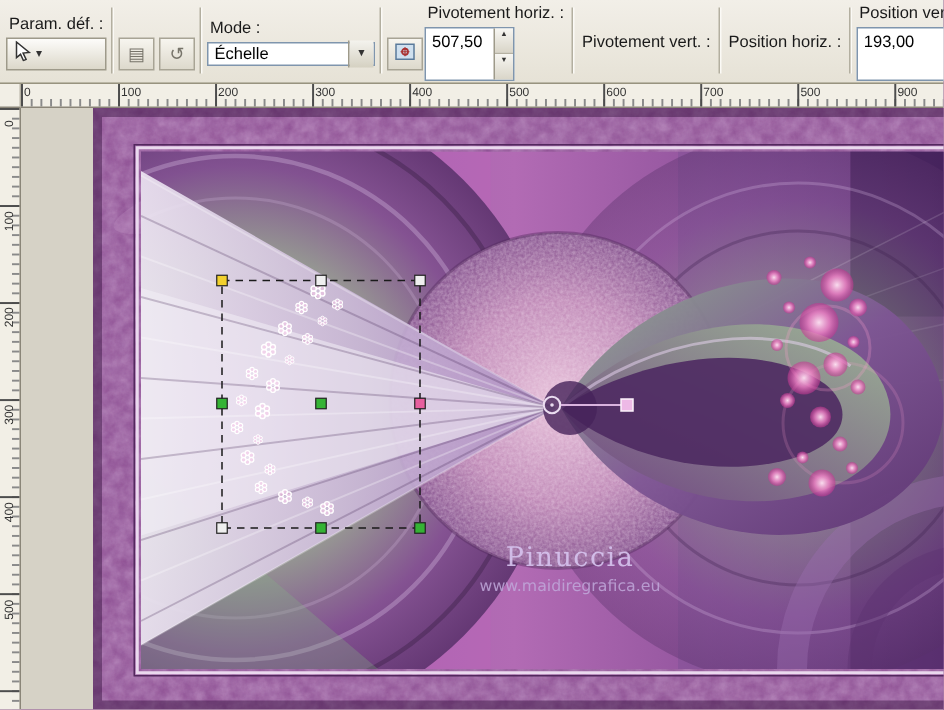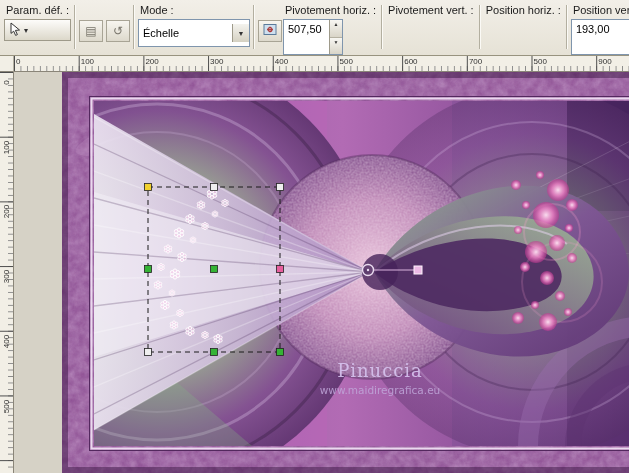--- a/index.html
+++ b/index.html
@@ -6,40 +6,40 @@
   body{
     width:629px;height:473px;position:relative;overflow:hidden;
     background:#d6d2c6;font-family:"Liberation Sans",sans-serif;
     -webkit-font-smoothing:antialiased;
   }
   
   .toolbar{
     position:absolute;left:0;top:0;width:629px;height:56px;
     background:linear-gradient(#f2efe8,#e6e2d6);
     border-bottom:1px solid #98937f;
-    display:flex;align-items:flex-start;
+    display:flex;align-items:center;
     padding:3px 4px;box-sizing:border-box;gap:1px;
   }
   .tgroup{display:flex;flex-direction:column;gap:3px;}
   .tlabel{font-size:11px;color:#1a1a1a;white-space:nowrap;padding:1px 2px 0 2px;}
   .sep{width:2px;height:44px;border-left:1px solid #b3afa0;border-right:1px solid #fbfaf6;margin:2px 2px;align-self:flex-start;}
   .splitbtn{
     display:flex;align-items:center;gap:2px;height:22px;padding:0 4px;
     border:1px solid #9e9a8a;background:linear-gradient(#fdfcfa,#dcd8ca);
     cursor:default;
   }
   .dd-arrow{font-size:8px;color:#333;}
   .iconbtn{
     width:24px;height:22px;border:1px solid #a8a495;
     background:linear-gradient(#f7f5ef,#ddd9cc);
     font-size:12px;color:#77746a;display:flex;align-items:center;justify-content:center;
   }
   .btnrow{display:flex;gap:3px;margin-top:17px;}
   .combo{
-    display:flex;width:112px;height:28px;border:1px solid #7f95ad;background:#fff;
+    display:flex;width:112px;height:16px;border:1px solid #7f95ad;background:#fff;
     align-items:center;font-size:11px;padding-left:4px;box-sizing:border-box;
   }
   .combo-btn{
     margin-left:auto;width:16px;height:18px;border-left:1px solid #9e9a8a;
     background:linear-gradient(#f4f3ee,#d5d1c2);
     font-size:7px;display:flex;align-items:center;justify-content:center;color:#333;
   }
   .spin{
     display:flex;width:60px;height:36px;border:1px solid #7f95ad;background:#fff;
     font-size:11px;box-sizing:border-box;

